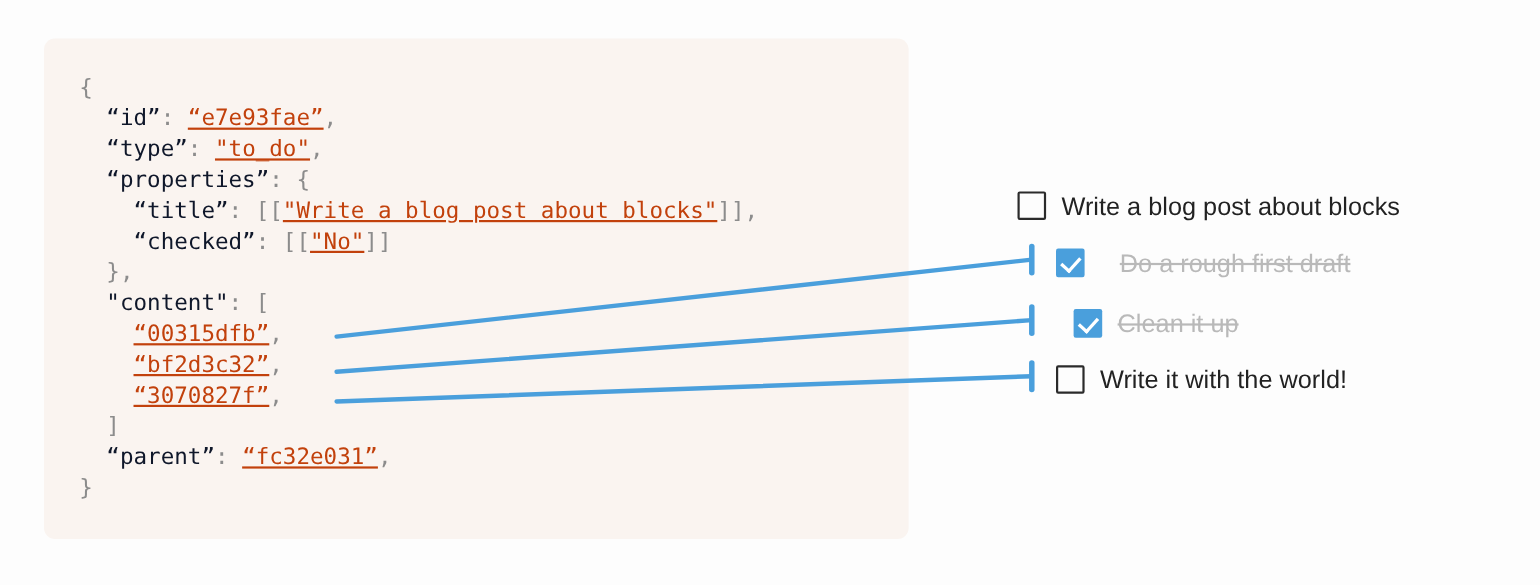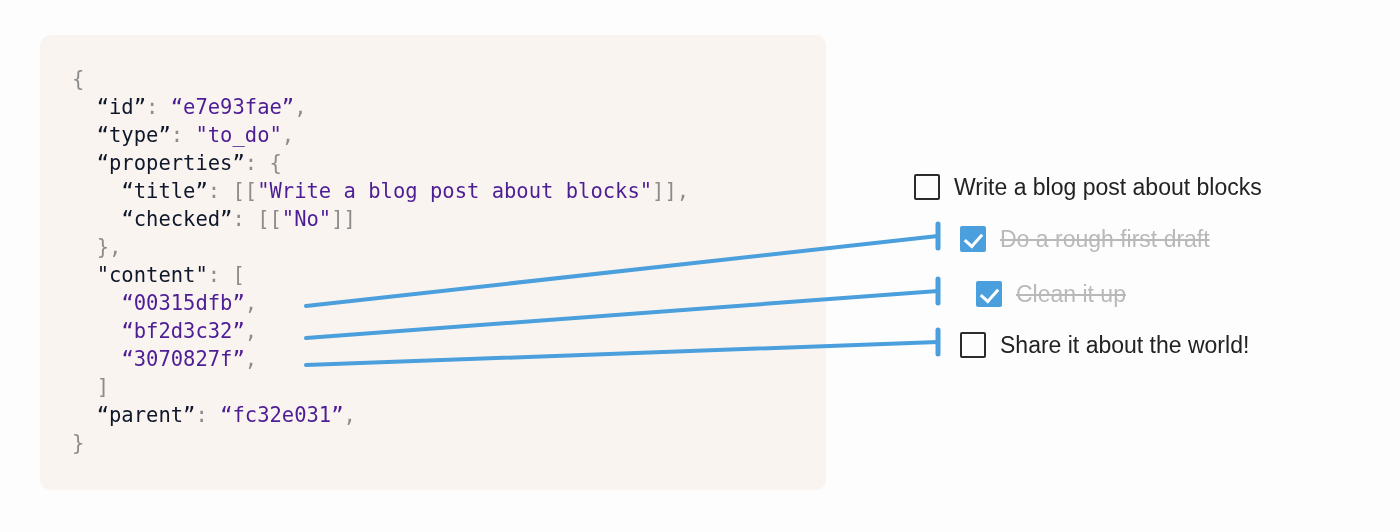--- a/index.html
+++ b/index.html
@@ -38,21 +38,21 @@
     font-size: 20.5px;
     line-height: 28px;
     white-space: pre;
     letter-spacing: 0px;
   }
 
   .code-line { height: 28px; white-space: pre; }
 
   .tok-punc  { color: #8c8c8c; }
   .tok-key   { color: #0f172a; }
-  .tok-str   { color: #4c1d95; }
+  .tok-str   { color: #c2410c; text-decoration: underline; }
   .tok-colon { color: #8c8c8c; }
 
   
   #leader-svg {
     position: absolute;
     left: 0; top: 0;
     width: 1400px; height: 532px;
     pointer-events: none;
   }
 
@@ -129,31 +129,31 @@
         <line x1="306" y1="338" x2="938" y2="291" stroke="#4a9fdc" stroke-width="4" stroke-linecap="round"></line>
         <line x1="938" y1="279" x2="938" y2="303" stroke="#4a9fdc" stroke-width="5" stroke-linecap="round"></line>
       </g>
       <g>
         <line x1="306" y1="365" x2="938" y2="342" stroke="#4a9fdc" stroke-width="4" stroke-linecap="round"></line>
         <line x1="938" y1="330" x2="938" y2="354" stroke="#4a9fdc" stroke-width="5" stroke-linecap="round"></line>
       </g>
     </svg>
 
   <div id="checklist">
-      <div class="check-row" style="top: 0px; left: 9px;">
+      <div class="check-row" style="top: 0px; left: 20px;">
         <div class="cb unchecked"></div>
         <span class="task-label">Write a blog post about blocks</span>
       </div>
-      <div class="check-row" style="top: 52px; left: 55px;">
+      <div class="check-row" style="top: 52px; left: 55px; gap: 18px;">
         <div class="cb checked"></div>
         <span class="task-label done">Do a rough first draft</span>
       </div>
       <div class="check-row" style="top: 107px; left: 71px;">
         <div class="cb checked"></div>
         <span class="task-label done">Clean it up</span>
       </div>
       <div class="check-row" style="top: 158px; left: 55px;">
         <div class="cb unchecked"></div>
-        <span class="task-label">Share it about the world!</span>
+        <span class="task-label">Write it with the world!</span>
       </div>
     </div>
 
 </div>
 
 </body></html>

